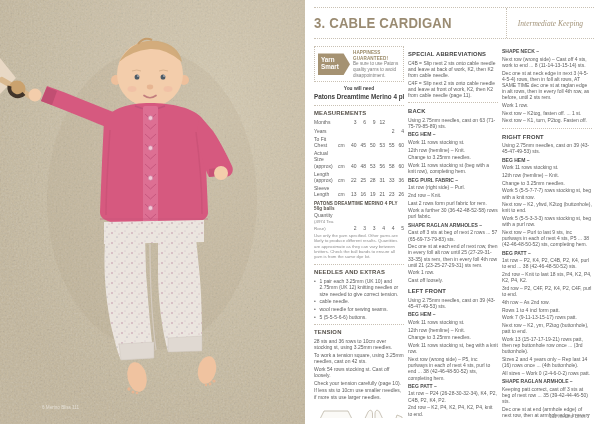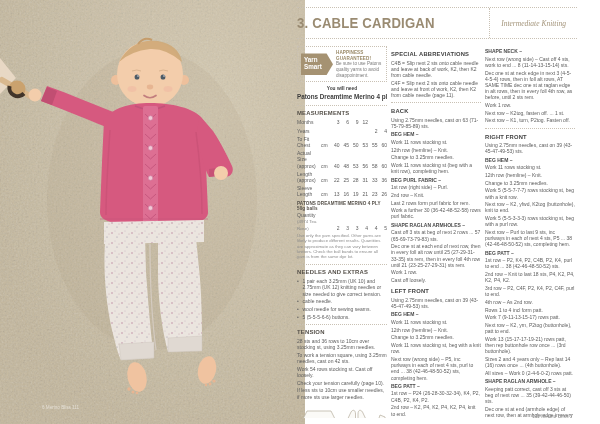--- a/index.html
+++ b/index.html
@@ -3,21 +3,21 @@
 <meta charset="utf-8">
 <style>
   html,body{margin:0;padding:0;}
   body{width:600px;height:424px;background:#ffffff;font-family:"Liberation Sans",sans-serif;overflow:hidden;}
   #page{position:relative;width:600px;height:424px;background:#fff;}
 
   
   .photo{position:absolute;left:0;top:0;width:305px;height:424px;overflow:hidden;}
 
   
-  .content{position:absolute;left:288px;top:0;width:295px;height:424px;}
+  .content{position:absolute;left:305px;top:0;width:295px;height:424px;}
   .hdr{position:absolute;left:9px;top:7px;width:280px;height:32px;box-sizing:border-box;
        border-top:1px dotted #c9c1b4;border-bottom:1px dotted #c9c1b4;
        display:flex;align-items:center;justify-content:space-between;}
   .title{font-size:14px;font-weight:bold;color:#9a8b72;letter-spacing:.2px;transform:scaleX(.94);transform-origin:left center;white-space:nowrap;}
   .level{height:100%;box-sizing:border-box;border-left:1px dotted #c9c1b4;display:flex;align-items:center;
          padding:0 11px;font-family:"Liberation Serif",serif;font-style:italic;font-size:7.5px;color:#a3947a;}
 
   .col{position:absolute;top:46px;width:90px;height:372px;overflow:hidden;color:#5d5d5d;font-size:5px;line-height:1.24;}
   .c1{left:9px;}
   .c2{left:103px;}
@@ -186,21 +186,21 @@
       </g>
 
       <text x="42" y="409" font-size="4.6" fill="#ffffff" opacity="0.55" id="wm-text">6  Merino Bliss 111</text>
     </svg>
   </div>
 
   <div class="content">
 
     <div class="hdr">
       <div class="title">3. CABLE CARDIGAN</div>
-      <div class="level">Intermediate Knitting</div>
+      <div class="level">Intermediate Keeping</div>
     </div>
 
     <div class="col c1">
 
       <div class="ybox">
         <div class="ybadge">Yarn Smart</div>
         <div class="ytxt">
           <div class="yh">HAPPINESS GUARANTEED!</div>
           <div class="yb">Be sure to use Patons quality yarns to avoid disappointment.</div>
         </div>

